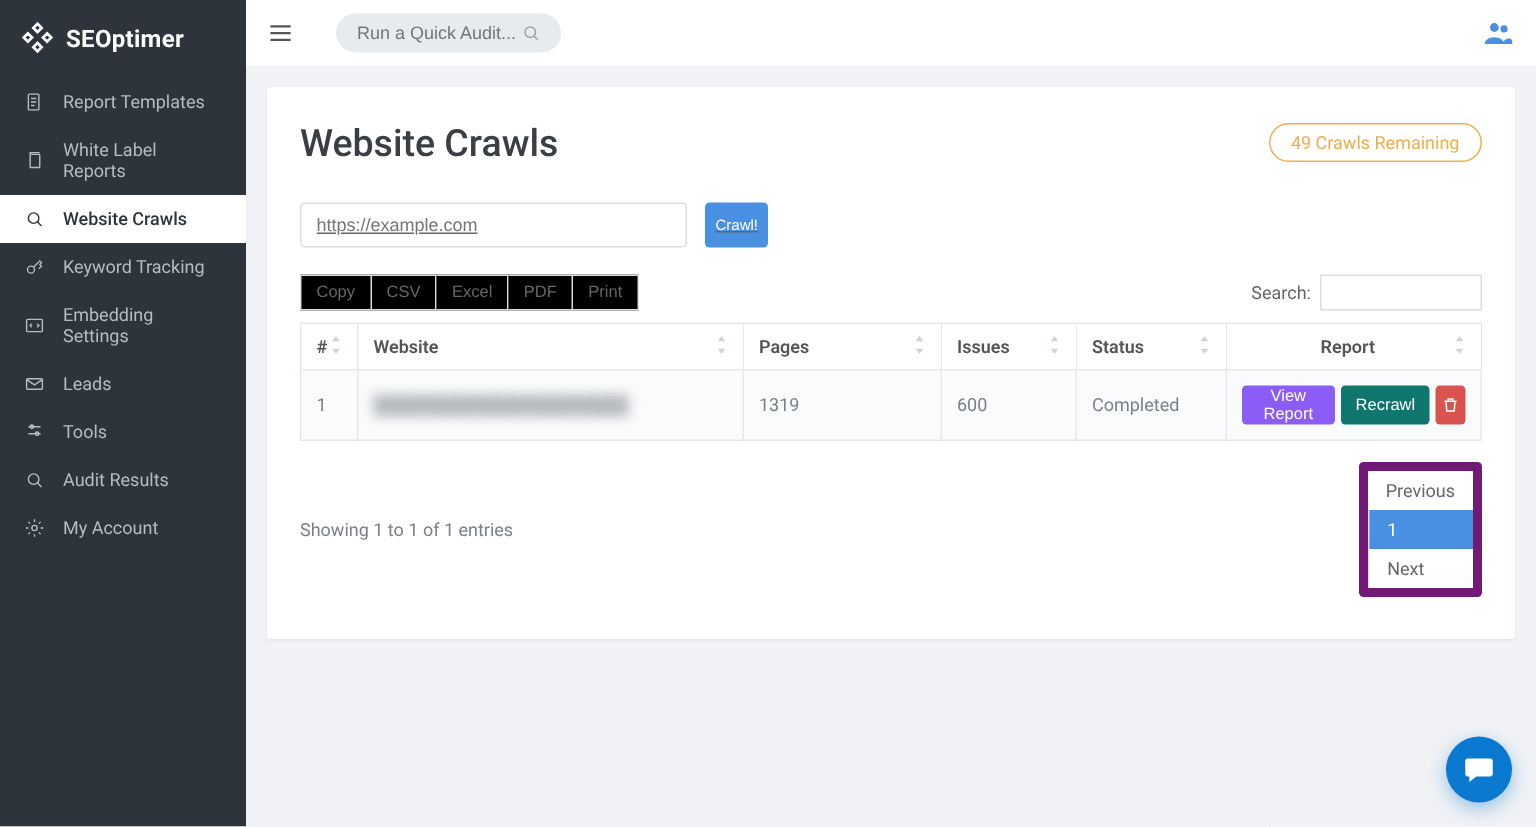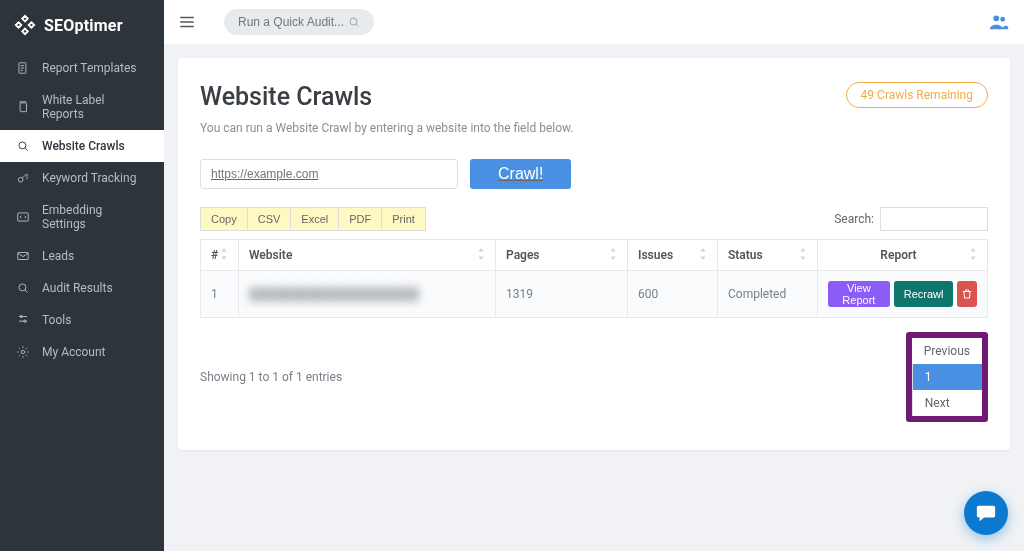--- a/index.html
+++ b/index.html
@@ -138,37 +138,37 @@
     color: #555;
     outline: none;
   }
   .btn {
     display: inline-flex;
     align-items: center;
     justify-content: center;
     height: 30px;
     border: none;
     border-radius: 3px;
-    font-size: 16px;
-    padding: 0 28px;
+    font-size: 10px;
+    padding: 0 7px;
     cursor: pointer;
     color: #fff;
   }
   .btn-primary { background: #4a90e2; margin-left: 12px; }
   .toolbar-row {
     display: flex;
     align-items: center;
     margin-bottom: 8px;
   }
   .export-group {
     display: flex;
   }
   .export-btn {
     border: 1px solid #ddd;
-    background: #fef9c3;
+    background: #000000;
     color: #666;
     font-size: 11px;
     padding: 5px 10px;
     cursor: pointer;
   }
   .export-btn + .export-btn { border-left: none; }
   .search-label {
     margin-left: auto;
     font-size: 12px;
     color: #666;
@@ -309,33 +309,33 @@
       </div>
       <div class="side-item">
         <svg class="ic" viewBox="0 0 24 24" fill="none" stroke="currentColor" stroke-width="1.6">
           <rect x="3" y="6" width="18" height="12" rx="1"></rect>
           <path d="M3 7l9 6 9-6"></path>
         </svg>
         <span>Leads</span>
       </div>
       <div class="side-item">
         <svg class="ic" viewBox="0 0 24 24" fill="none" stroke="currentColor" stroke-width="1.6">
-          <circle cx="11" cy="11" r="6"></circle>
-          <line x1="20" y1="20" x2="15.5" y2="15.5"></line>
-        </svg>
-        <span>Audit Results</span>
-      </div>
-      <div class="side-item">
-        <svg class="ic" viewBox="0 0 24 24" fill="none" stroke="currentColor" stroke-width="1.6">
           <line x1="5" y1="6" x2="19" y2="6"></line>
           <circle cx="9" cy="6" r="2"></circle>
           <line x1="5" y1="14" x2="19" y2="14"></line>
           <circle cx="15" cy="14" r="2"></circle>
         </svg>
         <span>Tools</span>
+      </div>
+      <div class="side-item">
+        <svg class="ic" viewBox="0 0 24 24" fill="none" stroke="currentColor" stroke-width="1.6">
+          <circle cx="11" cy="11" r="6"></circle>
+          <line x1="20" y1="20" x2="15.5" y2="15.5"></line>
+        </svg>
+        <span>Audit Results</span>
       </div>
       <div class="side-item">
         <svg class="ic" viewBox="0 0 24 24" fill="none" stroke="currentColor" stroke-width="1.6">
           <circle cx="12" cy="12" r="3"></circle>
           <path d="M12 2v3M12 19v3M2 12h3M19 12h3M5 5l2 2M17 17l2 2M19 5l-2 2M5 19l2-2"></path>
         </svg>
         <span>My Account</span>
       </div>
     </div>
 </div>
@@ -359,21 +359,20 @@
       <path d="M2 20c0-3 3-5 7-5s7 2 7 5v0H2z"></path>
       <path d="M15 20c.3-2.2 2.2-4 5-4 0 0 2 0 2 2.5V20h-7z"></path>
     </svg>
 </div>
 
 <div class="main">
   <div class="heading-row">
     <h1>Website Crawls</h1>
     <span class="badge-remaining">49 Crawls Remaining</span>
   </div>
-  <div class="subtext">You can run a Website Crawl by entering a website into the field below.</div>
 
   <div class="crawl-form">
     <input type="text" placeholder="https://example.com" style="">
     <button class="btn btn-primary">Crawl!</button>
   </div>
 
   <div class="toolbar-row">
     <div class="export-group" id="export-group">
         <button class="export-btn">Copy</button>
         <button class="export-btn">CSV</button>

